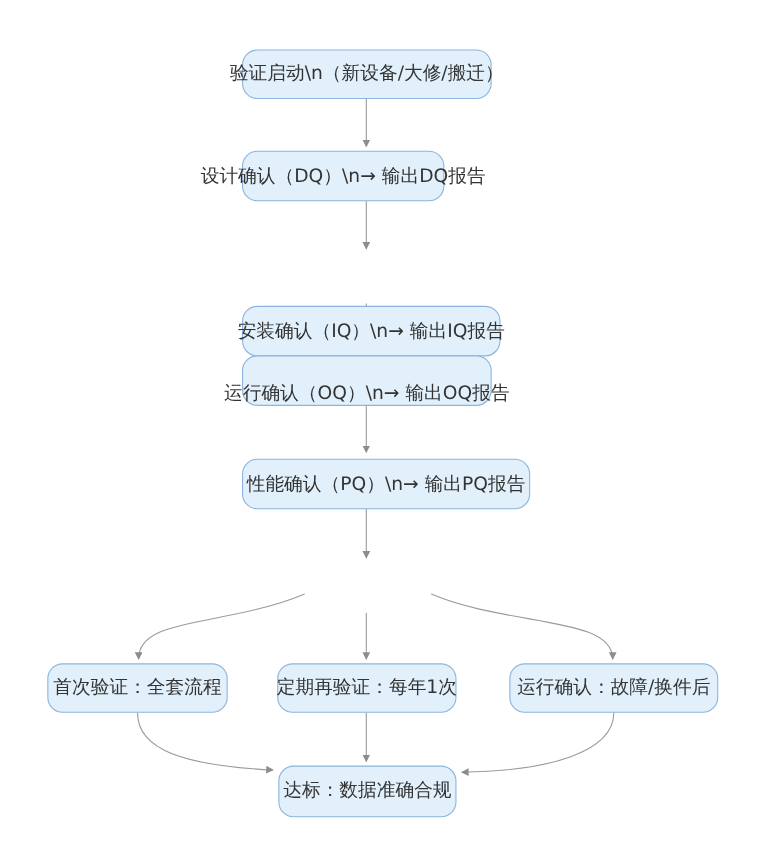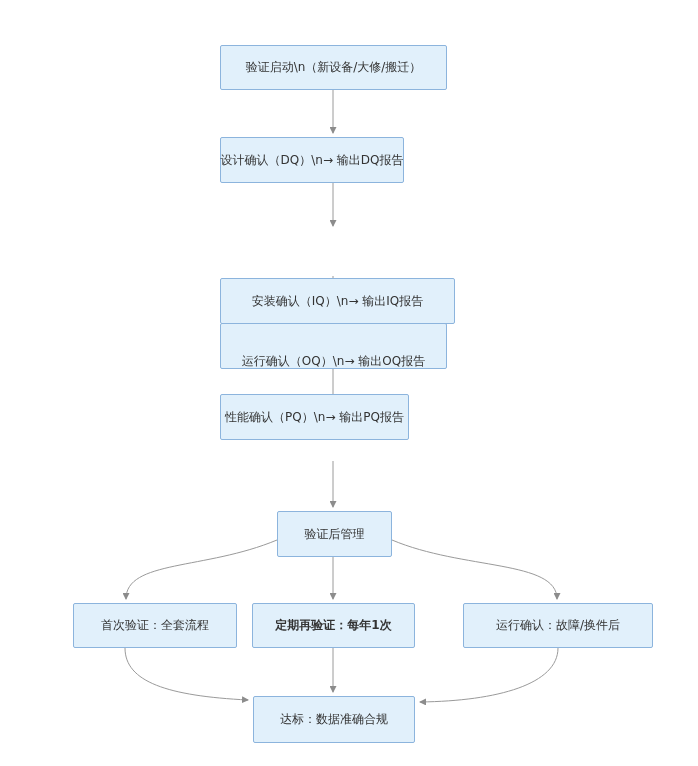--- a/index.html
+++ b/index.html
@@ -18,24 +18,24 @@
     font-family:"DejaVu Sans","Liberation Sans",sans-serif;
     overflow:hidden;
   }
   .edges{position:absolute;left:0;top:0;}
   .edge{fill:none;stroke:var(--edge-line);stroke-width:1;}
   .node{
     position:absolute;
     box-sizing:border-box;
     background:var(--node-fill);
     border:1px solid var(--node-border);
-    border-radius:2px;
+    border-radius:14px;
     display:flex;align-items:center;justify-content:center;
     color:var(--node-text);
-    font-size:12px;
+    font-size:17px;
     line-height:1.2;
     white-space:nowrap;
     text-align:center;
   }
 </style>
 </head>
 <body>
 
 <div class="canvas">
 
@@ -67,33 +67,30 @@
   </div>
 
   <div class="node" style="left:220px;top:242px;width:235px;height:46px;margin-top:36px;">
     <span>安装确认（IQ）\n→ 输出IQ报告</span>
   </div>
 
   <div class="node" style="left:220px;top:323px;width:227px;height:46px;align-items:flex-end;">
     <span>运行确认（OQ）\n→ 输出OQ报告</span>
   </div>
 
-  <div class="node" style="left:220px;top:394px;width:189px;height:46px;">
+  <div class="node" style="left:220px;top:417px;width:262px;height:46px;">
     <span>性能确认（PQ）\n→ 输出PQ报告</span>
   </div>
 
-  <div class="node" style="left:277px;top:511px;width:115px;height:46px;">
-    <span>验证后管理</span>
-  </div>
 
-  <div class="node" style="left:43px;top:603px;width:164px;height:45px;margin-left:30px;">
+  <div class="node" style="left:43px;top:603px;width:164px;height:45px;">
     <span>首次验证：全套流程</span>
   </div>
 
-  <div class="node" style="left:252px;top:603px;width:163px;height:45px;font-weight:bold;">
+  <div class="node" style="left:252px;top:603px;width:163px;height:45px;">
     <span>定期再验证：每年1次</span>
   </div>
 
   <div class="node" style="left:463px;top:603px;width:190px;height:45px;">
     <span>运行确认：故障/换件后</span>
   </div>
 
   <div class="node" style="left:253px;top:696px;width:162px;height:47px;">
     <span>达标：数据准确合规</span>
   </div>

